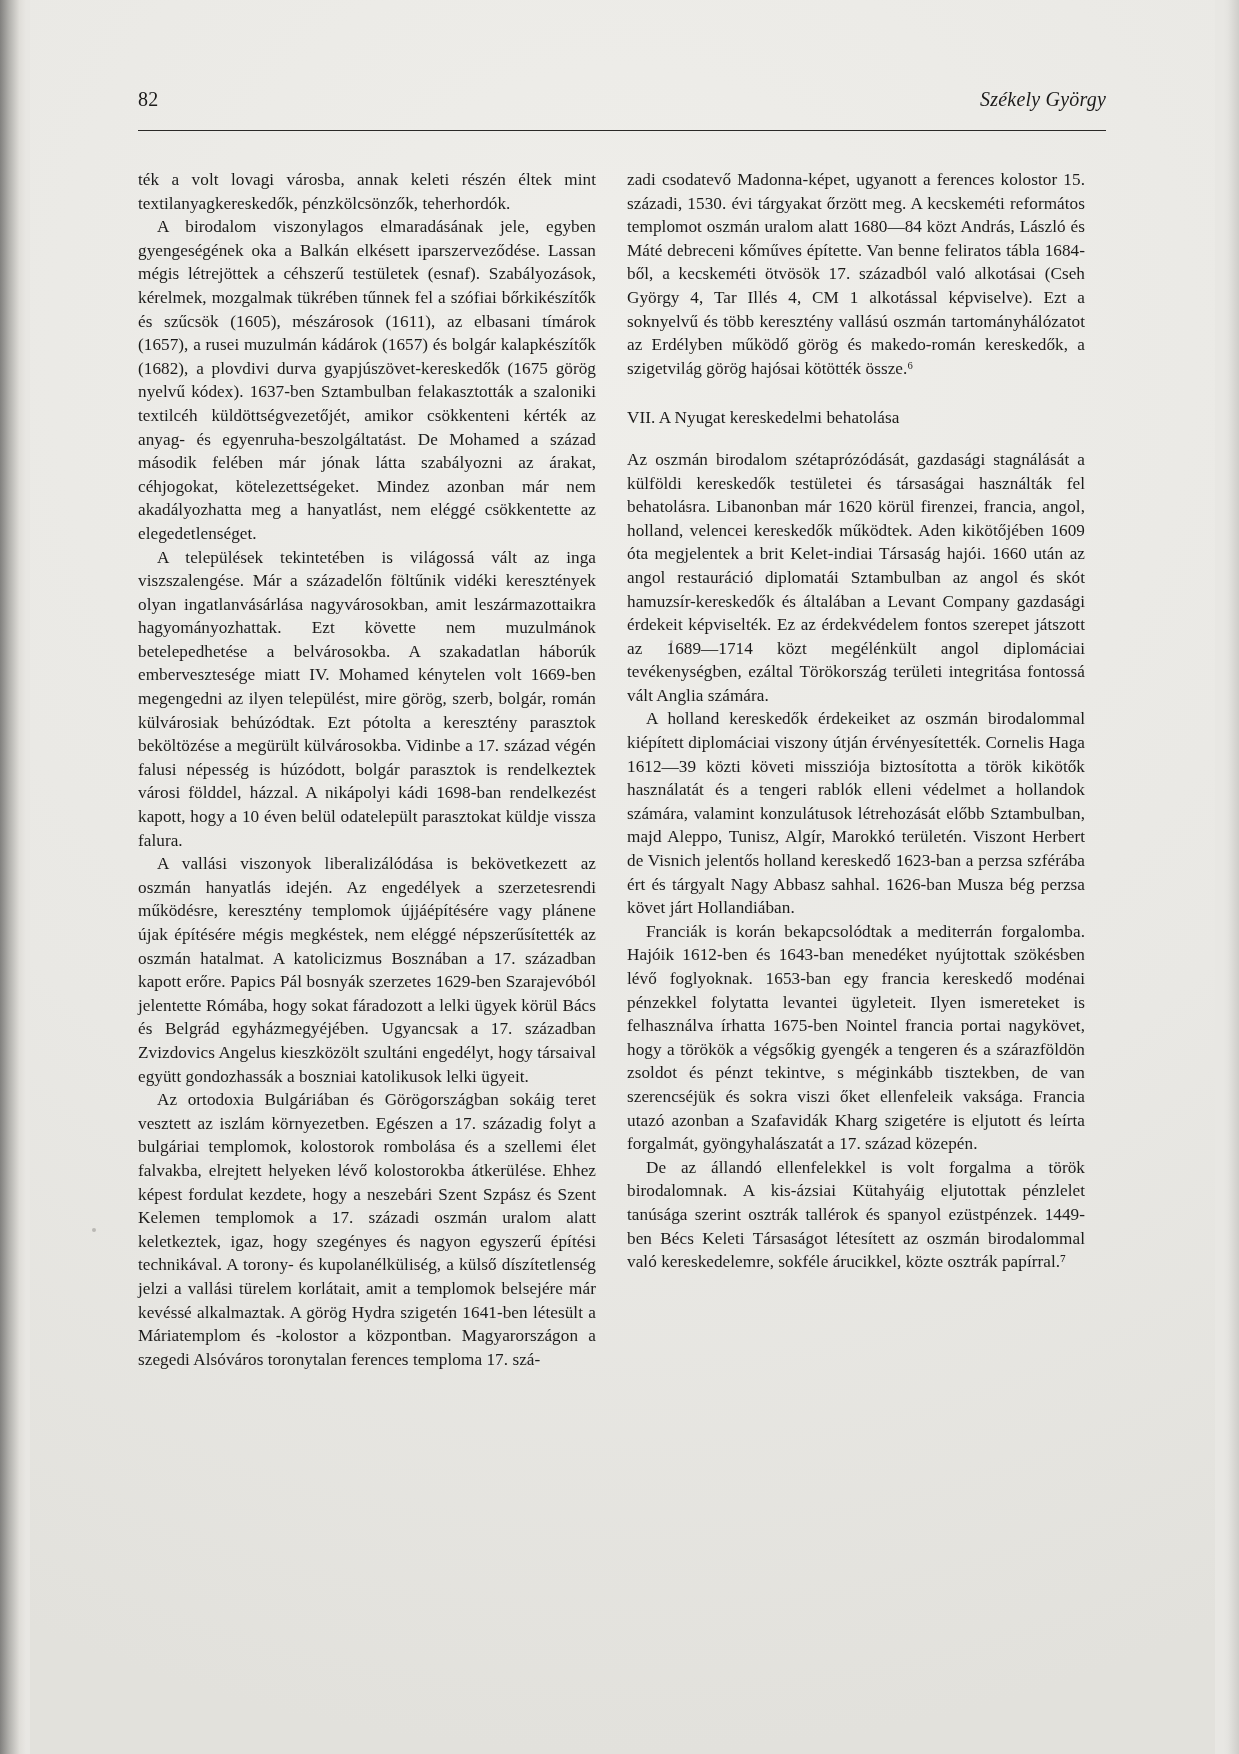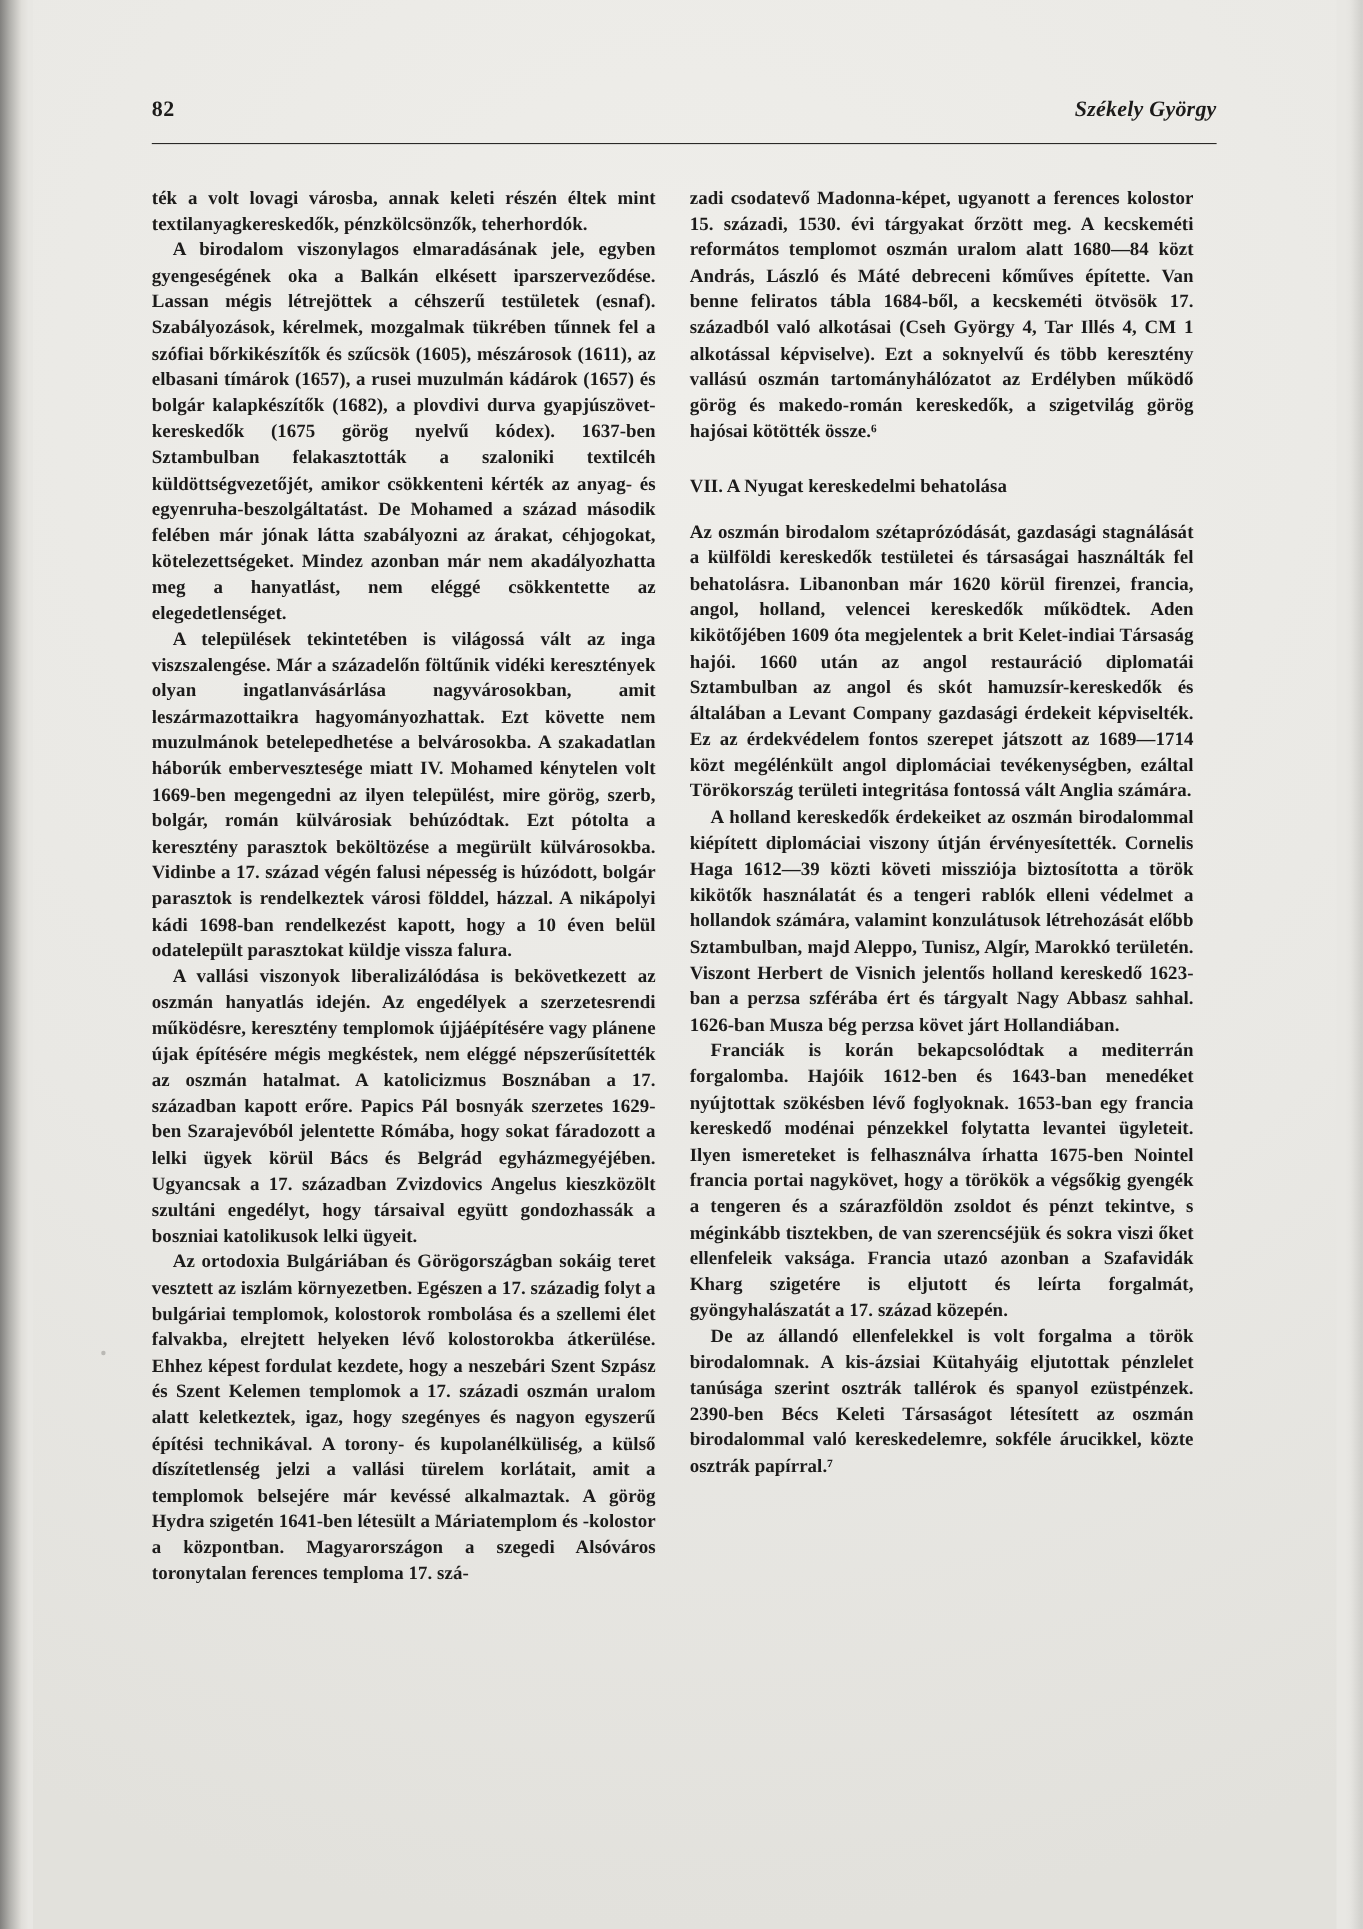--- a/index.html
+++ b/index.html
@@ -8,21 +8,20 @@
     background: #b9b9b7;
   }
   .page {
     position: relative;
     width: 1239px;
     height: 1754px;
     background: #e8e7e3;
     overflow: hidden;
     font-family: "Liberation Serif", serif;
     color: #1c1b1a;
-    font-weight: bold;
   }
   
   .page::before {
     content: "";
     position: absolute;
     left: 0; top: 0;
     width: 26px; height: 100%;
     background: linear-gradient(to right, #6f6e6c 0%, #a9a8a4 35%, #dedcd7 75%, #e8e7e3 100%);
     opacity: .85;
   }
@@ -125,21 +124,21 @@
         <p class="indent">A vallási viszonyok liberalizálódása is bekövetkezett az oszmán hanyatlás idején. Az engedélyek a szerzetesrendi működésre, keresztény templomok újjáépítésére vagy plánene újak építésére mégis megkéstek, nem eléggé népszerűsítették az oszmán hatalmat. A katolicizmus Bosznában a 17. században kapott erőre. Papics Pál bosnyák szerzetes 1629-ben Szarajevóból jelentette Rómába, hogy sokat fáradozott a lelki ügyek körül Bács és Belgrád egyházmegyéjében. Ugyancsak a 17. században Zvizdovics Angelus kieszközölt szultáni engedélyt, hogy társaival együtt gondozhassák a boszniai katolikusok lelki ügyeit.</p>
         <p class="indent">Az ortodoxia Bulgáriában és Görögországban sokáig teret vesztett az iszlám környezetben. Egészen a 17. századig folyt a bulgáriai templomok, kolostorok rombolása és a szellemi élet falvakba, elrejtett helyeken lévő kolostorokba átkerülése. Ehhez képest fordulat kezdete, hogy a neszebári Szent Szpász és Szent Kelemen templomok a 17. századi oszmán uralom alatt keletkeztek, igaz, hogy szegényes és nagyon egyszerű építési technikával. A torony- és kupolanélküliség, a külső díszítetlenség jelzi a vallási türelem korlátait, amit a templomok belsejére már kevéssé alkalmaztak. A görög Hydra szigetén 1641-ben létesült a Máriatemplom és -kolostor a központban. Magyarországon a szegedi Alsóváros toronytalan ferences temploma 17. szá-</p>
       </div>
 
       <div class="col">
         <p>zadi csodatevő Madonna-képet, ugyanott a ferences kolostor 15. századi, 1530. évi tárgyakat őrzött meg. A kecskeméti reformátos templomot oszmán uralom alatt 1680—84 közt András, László és Máté debreceni kőműves építette. Van benne feliratos tábla 1684-ből, a kecskeméti ötvösök 17. századból való alkotásai (Cseh György 4, Tar Illés 4, CM 1 alkotással képviselve). Ezt a soknyelvű és több keresztény vallású oszmán tartományhálózatot az Erdélyben működő görög és makedo-román kereskedők, a szigetvilág görög hajósai kötötték össze.⁶</p>
         <p class="sec-head">VII. A Nyugat kereskedelmi behatolása</p>
         <p>Az oszmán birodalom szétaprózódását, gazdasági stagnálását a külföldi kereskedők testületei és társaságai használták fel behatolásra. Libanonban már 1620 körül firenzei, francia, angol, holland, velencei kereskedők működtek. Aden kikötőjében 1609 óta megjelentek a brit Kelet-indiai Társaság hajói. 1660 után az angol restauráció diplomatái Sztambulban az angol és skót hamuzsír-kereskedők és általában a Levant Company gazdasági érdekeit képviselték. Ez az érdekvédelem fontos szerepet játszott az 1689—1714 közt megélénkült angol diplomáciai tevékenységben, ezáltal Törökország területi integritása fontossá vált Anglia számára.</p>
         <p class="indent">A holland kereskedők érdekeiket az oszmán birodalommal kiépített diplomáciai viszony útján érvényesítették. Cornelis Haga 1612—39 közti követi missziója biztosította a török kikötők használatát és a tengeri rablók elleni védelmet a hollandok számára, valamint konzulátusok létrehozását előbb Sztambulban, majd Aleppo, Tunisz, Algír, Marokkó területén. Viszont Herbert de Visnich jelentős holland kereskedő 1623-ban a perzsa szférába ért és tárgyalt Nagy Abbasz sahhal. 1626-ban Musza bég perzsa követ járt Hollandiában.</p>
         <p class="indent">Franciák is korán bekapcsolódtak a mediterrán forgalomba. Hajóik 1612-ben és 1643-ban menedéket nyújtottak szökésben lévő foglyoknak. 1653-ban egy francia kereskedő modénai pénzekkel folytatta levantei ügyleteit. Ilyen ismereteket is felhasználva írhatta 1675-ben Nointel francia portai nagykövet, hogy a törökök a végsőkig gyengék a tengeren és a szárazföldön zsoldot és pénzt tekintve, s méginkább tisztekben, de van szerencséjük és sokra viszi őket ellenfeleik vaksága. Francia utazó azonban a Szafavidák Kharg szigetére is eljutott és leírta forgalmát, gyöngyhalászatát a 17. század közepén.</p>
-        <p class="indent">De az állandó ellenfelekkel is volt forgalma a török birodalomnak. A kis-ázsiai Kütahyáig eljutottak pénzlelet tanúsága szerint osztrák tallérok és spanyol ezüstpénzek. 2390-ben Bécs Keleti Társaságot létesített az oszmán birodalommal való kereskedelemre, sokféle árucikkel, közte osztrák papírral.⁷</p>
+        <p class="indent">De az állandó ellenfelekkel is volt forgalma a török birodalomnak. A kis-ázsiai Kütahyáig eljutottak pénzlelet tanúsága szerint osztrák tallérok és spanyol ezüstpénzek. 1449-ben Bécs Keleti Társaságot létesített az oszmán birodalommal való kereskedelemre, sokféle árucikkel, közte osztrák papírral.⁷</p>
       </div>
 
     </div>
 
     <div class="speck" style="left:62px;top:1228px;width:4px;height:4px;"></div>
     <div class="speck" style="left:640px;top:640px;width:3px;height:3px;"></div>
   </div>
 </div>
 
 </body></html>

